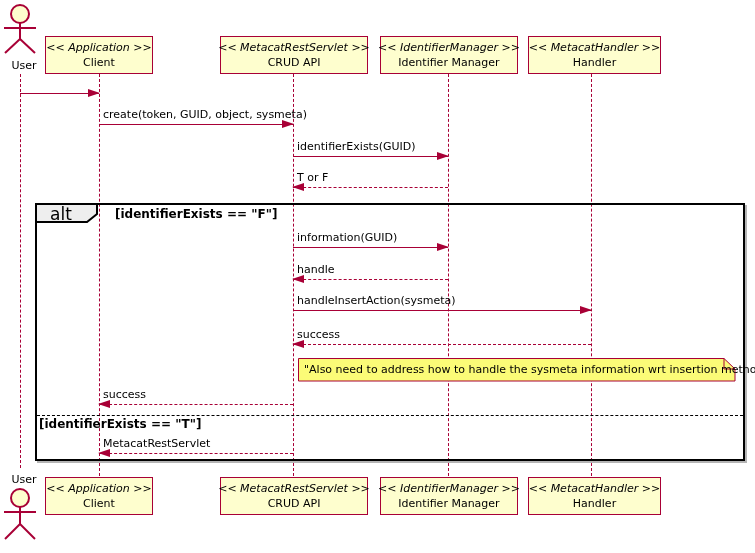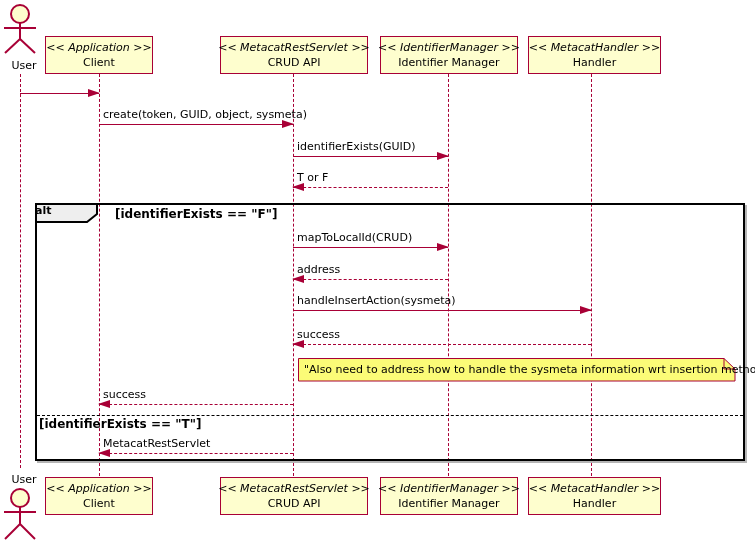--- a/index.html
+++ b/index.html
@@ -23,22 +23,22 @@
   .participant .pname{white-space:nowrap;}
 
   .actor{position:absolute;width:40px;text-align:center;z-index:6;}
   .actor .alabel{font-size:11px;line-height:13px;margin-left:8px;}
   .stick{stroke:var(--border);stroke-width:2;fill:none;}
   .stick .head{fill:var(--participant-fill);}
 
   .frame{position:absolute;left:35px;top:203px;width:710px;height:258px;
     border:2px solid var(--frame-border);box-shadow:2px 2px 0 rgba(120,120,120,.55);z-index:2;}
   .frame-label{position:absolute;left:-2px;top:-2px;width:64px;height:21px;z-index:3;}
-  .frame-label .op{position:absolute;left:0;top:1px;width:52px;
-    font-weight:bold;font-size:11px;}
+  .frame-label .op{position:absolute;left:0;top:1px;width:52px;text-align:center;
+    font-weight:normal;font-size:17px;}
   .guard{position:absolute;font-weight:bold;font-size:12px;white-space:nowrap;}
   .guard-f{left:78px;top:2px;}
   .divider{position:absolute;left:0;top:210px;width:100%;border-top:1px dashed #000;}
   .guard-t{left:2px;top:212px;}
 
   .msg{position:absolute;height:0;z-index:3;}
   .msg .lbl{position:absolute;left:4px;bottom:3px;font-size:11px;white-space:nowrap;}
   .msg .line{position:absolute;left:0;right:0;top:0;border-top:1px solid var(--border);}
   .msg .line.dashed{border-top-style:dashed;}
   .msg .head-r{position:absolute;right:-1px;top:-4.5px;width:0;height:0;
@@ -91,27 +91,27 @@
     <div class="head-r"></div>
   </div>
 
   <div class="msg" style="left:293px;top:187px;width:155px">
     <div class="lbl">T or F</div>
     <div class="line dashed"></div>
     <div class="head-l"></div>
   </div>
 
   <div class="msg" style="left:293px;top:247px;width:155px">
-    <div class="lbl">mapToLocalId(CRUD)</div>
+    <div class="lbl">information(GUID)</div>
     <div class="line"></div>
     <div class="head-r"></div>
   </div>
 
   <div class="msg" style="left:293px;top:279px;width:155px">
-    <div class="lbl">address</div>
+    <div class="lbl">handle</div>
     <div class="line dashed"></div>
     <div class="head-l"></div>
   </div>
 
   <div class="msg" style="left:293px;top:310px;width:298px">
     <div class="lbl">handleInsertAction(sysmeta)</div>
     <div class="line"></div>
     <div class="head-r"></div>
   </div>
 

